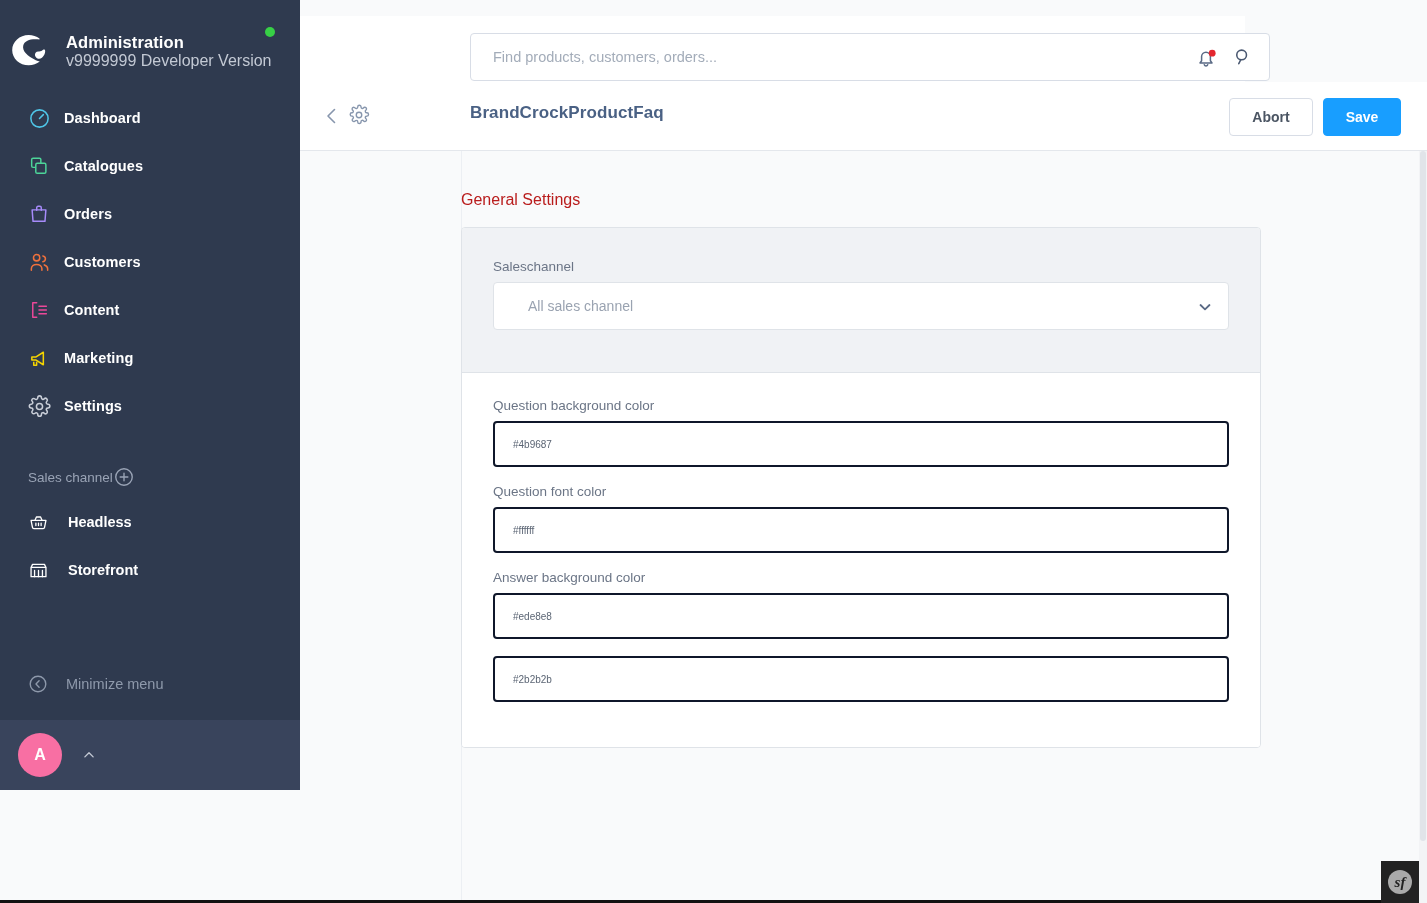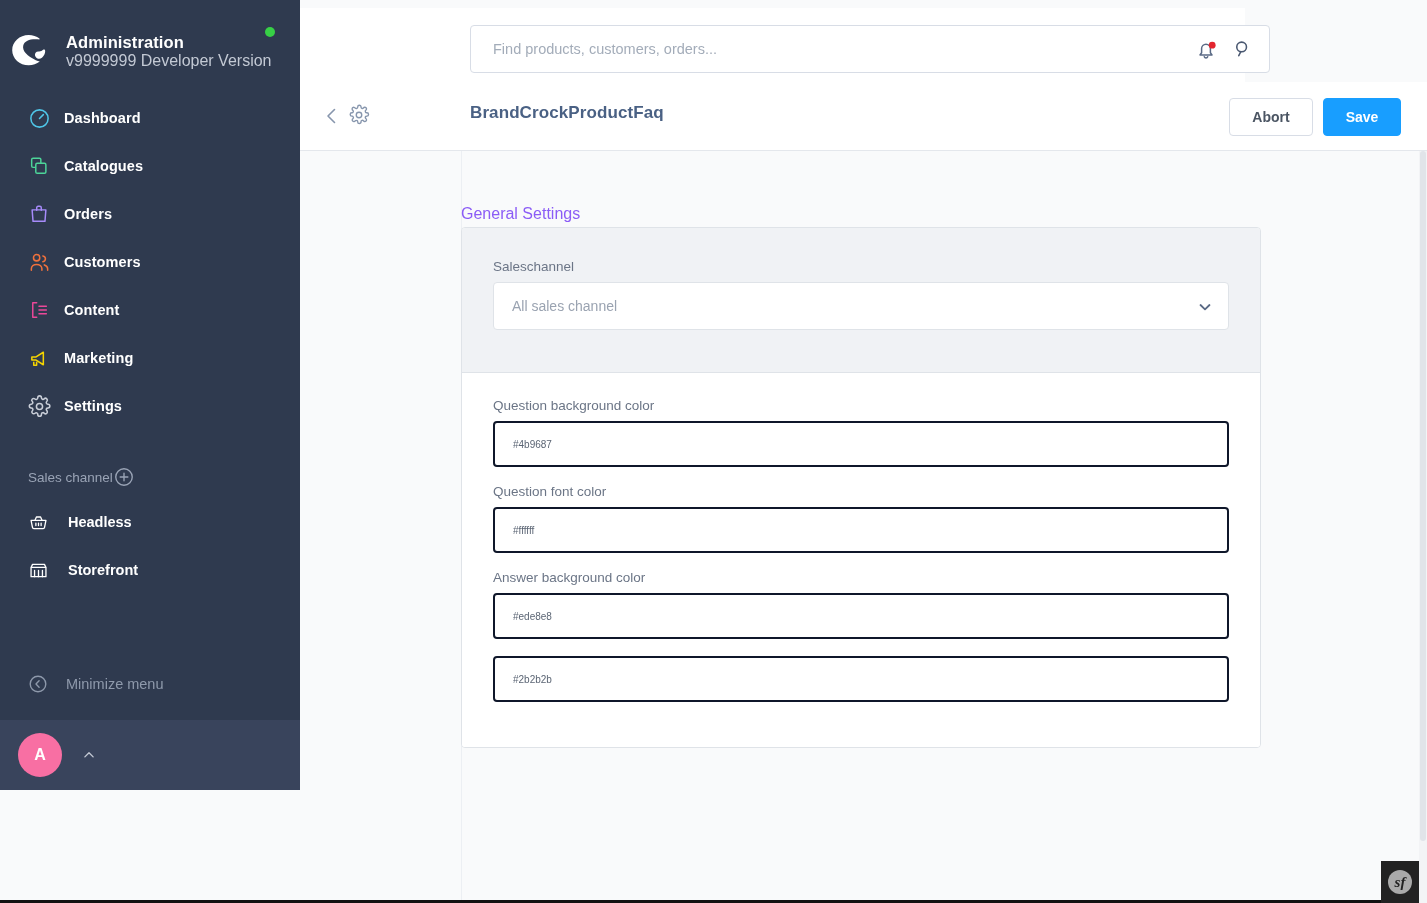--- a/index.html
+++ b/index.html
@@ -89,21 +89,21 @@
     display: flex; align-items: center; justify-content: center;
     font-size: 16px; font-weight: bold; flex: 0 0 44px; margin-right: 18px;
   }
   .user-text { display: flex; flex-direction: column; flex: 1; }
   .user-name { color: #ffffff; font-size: 14px; font-weight: bold; line-height: 18px; }
   .user-role { color: #f5a14c; font-size: 13.5px; line-height: 18px; }
   .user-caret { width: 18px; height: 18px; }
 
   
   #topbar {
-    position: absolute; left: 300px; top: 8px;
+    position: absolute; left: 300px; top: 16px;
     width: 945px; height: 82px;
     background: #ffffff;
     border-bottom: 1px solid #e4e7ec;
     display: flex; align-items: center;
   }
   .search-wrap {
     position: absolute; left: 170px; top: 17px;
     width: 800px; height: 48px;
   }
   .search-input {
@@ -166,22 +166,22 @@
     width: 1119px; height: 752px;
     background: #f9fafb;
     overflow: hidden;
   }
   .content-inner { position: relative; width: 100%; height: 100%; }
   .col-rule {
     position: absolute; left: 161px; top: 0; width: 1px; height: 752px;
     background: #eceff3;
   }
   .sec-title {
-    position: absolute; left: 161px; top: 54px;
-    font-size: 16px; color: #8b5cf6;
+    position: absolute; left: 161px; top: 40px;
+    font-size: 16px; color: #b91c1c;
   }
   .card {
     position: absolute; left: 161px; top: 76px;
     width: 800px;
     background: #ffffff;
     border: 1px solid #dfe3e8;
     border-radius: 4px;
     overflow: hidden;
   }
   .card-top {
@@ -191,21 +191,21 @@
   }
   .card-body { padding: 25px 31px 45px 31px; background: #fff; }
 
   .fld-label {
     font-size: 13.5px; color: #6b7586; margin-bottom: 8px; display: block;
   }
   .select-wrap { position: relative; }
   .select-box {
     width: 100%; height: 48px;
     background: #ffffff; border: 1px solid #dfe3e8; border-radius: 4px;
-    display: flex; align-items: center; padding: 0 18px;
+    display: flex; align-items: center; padding: 0 34px;
     font-size: 14px; color: #9aa3b1; cursor: pointer;
   }
   .select-caret {
     position: absolute; right: 16px; top: 17px; width: 16px; height: 16px;
     pointer-events: none;
   }
   .field { margin-bottom: 17px; }
   .field:last-child { margin-bottom: 0; }
   .text-input {
     width: 100%; height: 46px;

